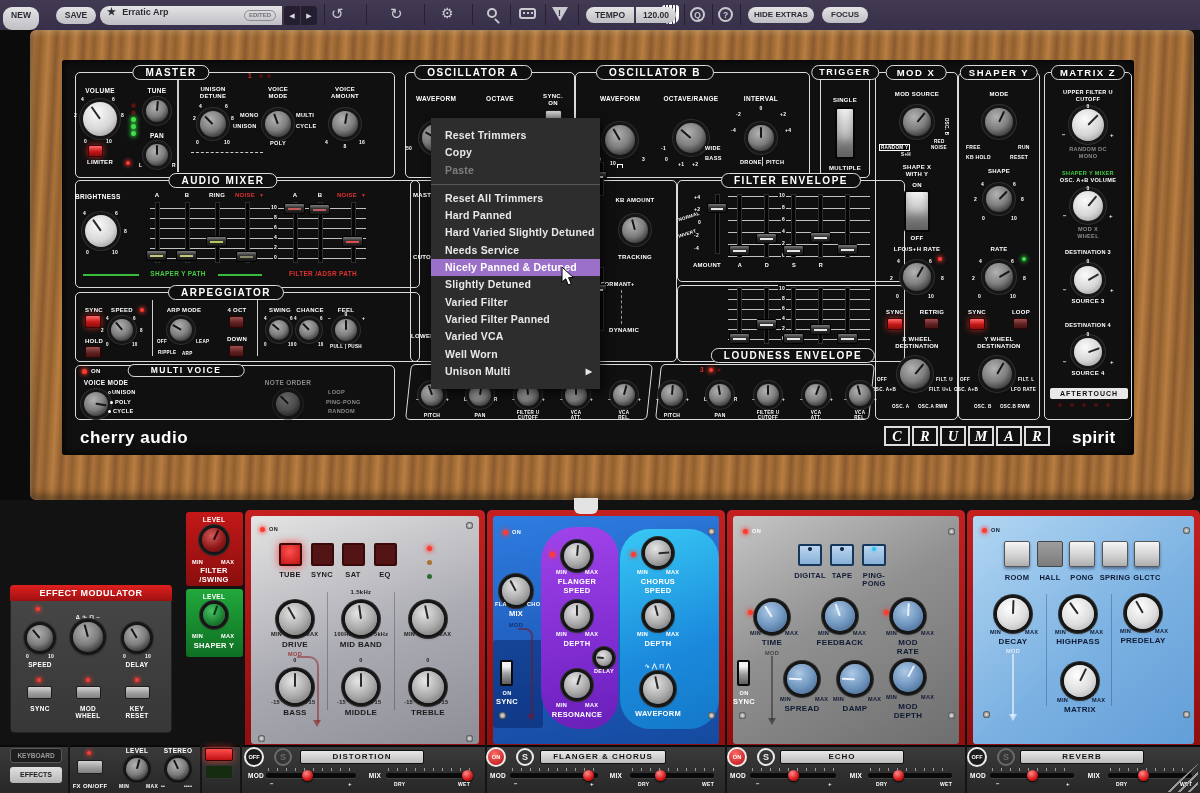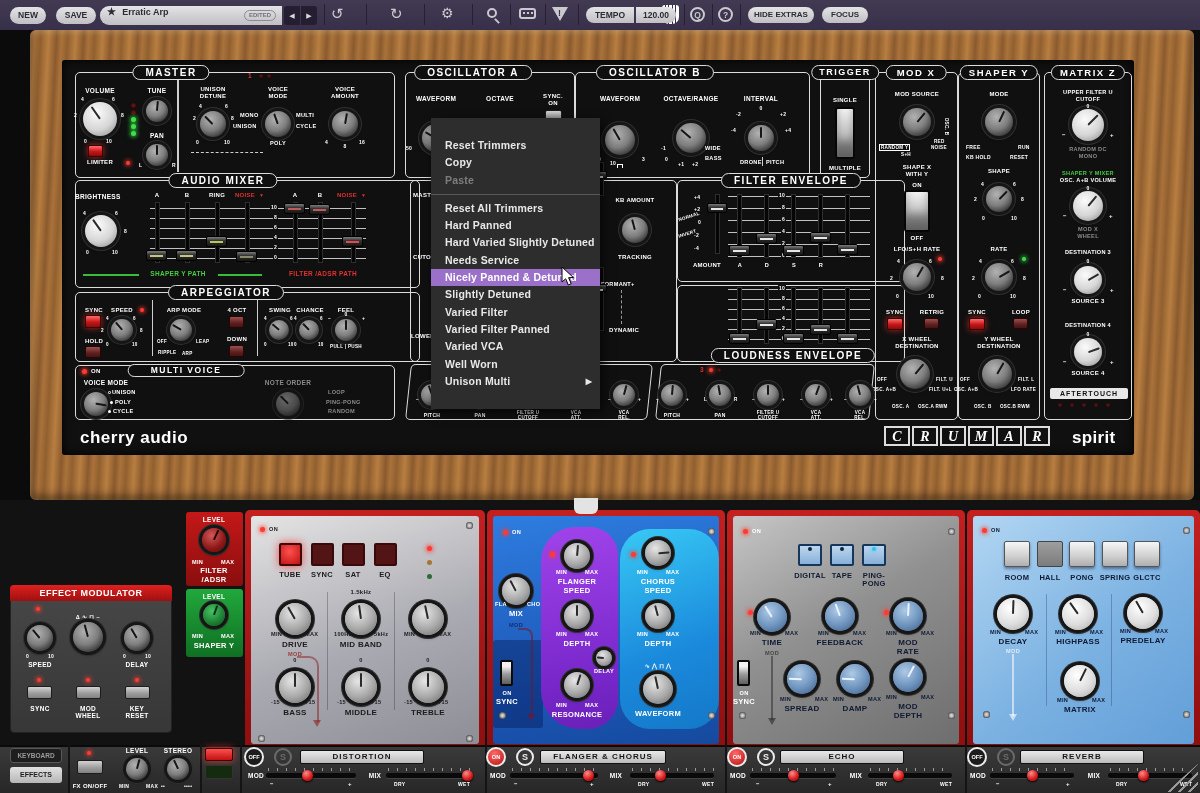--- a/index.html
+++ b/index.html
@@ -32,21 +32,21 @@
 .rk{position:absolute;background:linear-gradient(#f4f4f4,#c8c8c8 45%,#8a8a8a);border:2px solid #060606;border-radius:3px;box-shadow:inset 0 -16px 8px rgba(0,0,0,.3);z-index:4}
 .sw{position:absolute;width:13px;height:26px;background:linear-gradient(#f2f2f2 20%,#9c9c9c 55%,#5e5e5e);border:2px solid #0a0a0a;border-radius:2px;z-index:4}
 .vt{position:absolute;width:3px;background:#050505;box-shadow:0 0 0 1px #2e2e2e;z-index:2}
 .vh{position:absolute;width:21px;height:11px;background:linear-gradient(#7c7c7c,#343434 40%,#161616);border:1px solid #000;border-radius:2px;z-index:4}
 .vh:after{content:"";position:absolute;left:3px;right:3px;top:4px;height:2px;background:var(--lc,#e6e6e6)}
 .hl{position:absolute;height:1px;background:#c2c2c2;z-index:1}
 .vln{position:absolute;width:1.5px;background:#cfcfcf;z-index:2}
 .tb{position:absolute;background:linear-gradient(#e4e4e6,#bfbfc4);border-radius:9px;color:#2c2c34;font-weight:bold;font-size:8.5px;text-align:center;z-index:4}
 .tsep{position:absolute;top:4px;width:1px;height:21px;background:#272033}
 .ticon{position:absolute;color:#c9c9cf;z-index:4}
-.menu{position:absolute;left:431px;top:118px;width:169px;background:#2d2d2d;box-shadow:3px 4px 10px rgba(0,0,0,.65);z-index:50;padding:19px 0}
+.menu{position:absolute;left:431px;top:118px;width:169px;background:#2d2d2d;box-shadow:3px 4px 10px rgba(0,0,0,.65);z-index:50;padding:9px 0}
 .mi{height:17.3px;line-height:17.3px;padding-left:14px;color:#e8e8e8;font-size:10.5px;font-weight:bold;letter-spacing:.2px;white-space:nowrap}
 .mi.dis{color:#7e7e7e}
 .mi.hi{background:#9a70c8;color:#fff}
 .mdiv{height:1px;background:#585858;margin:5px 0}
 .scr{position:absolute;width:7px;height:7px;border-radius:50%;background:radial-gradient(#e0e0e0,#6e6e6e);box-shadow:inset 0 0 2px #000;z-index:5}
 .fxf{position:absolute;background:linear-gradient(#c42020,#8e0e0e);border-radius:5px;z-index:1}
 .pw{position:absolute;width:20px;height:20px;border-radius:50%;border:2px solid #ececec;color:#fff;font-size:5.6px;font-weight:bold;text-align:center;line-height:16px;z-index:4;background:#1c1c1c}
 .pw.on{background:radial-gradient(circle at 40% 30%,#ff6a6a,#b80e0e)}
 .sc2{position:absolute;width:18px;height:18px;border-radius:50%;border:2px solid #ececec;color:#ececec;font-size:9px;font-weight:bold;text-align:center;line-height:14px;z-index:4}
 .sc2.dim{border-color:#6a6a6a;color:#6a6a6a}
@@ -59,21 +59,21 @@
 .blob{position:absolute;z-index:2}
 .dot{position:absolute;border-radius:50%;z-index:5}
 .sk{transform:skewX(-6deg)}
 </style>
 </head>
 <body>
 
 <div id="app">
 
 <div class="x" style="left:0;top:0;width:1200px;height:30px;background:linear-gradient(#423a52,#38304a)">
- <div class="tb" style="left:10px;top:7px;width:36px;height:17px;line-height:17px">NEW</div>
+ <div class="tb" style="left:3px;top:7px;width:36px;height:23px;line-height:17px">NEW</div>
  <div class="tb" style="left:56px;top:7px;width:40px;height:17px;line-height:17px">SAVE</div>
  <div class="tb" style="left:100px;top:6px;width:182px;height:19px;border-radius:9px 0 0 9px;text-align:left">
    <span style="margin-left:7px;font-size:10px">★</span>
    <span style="margin-left:4px;font-size:9px">Erratic Arp</span>
    <span style="position:absolute;right:6px;top:4px;border:1px solid #8a8a92;border-radius:6px;font-size:6px;color:#70707a;padding:0 4px;line-height:9px">EDITED</span>
  </div>
  <div class="x" style="left:284px;top:6px;width:16px;height:19px;background:#241e30;border-radius:3px 0 0 3px;color:#d8d8de;font-size:7px;text-align:center;line-height:19px">◀</div>
  <div class="x" style="left:301px;top:6px;width:16px;height:19px;background:#241e30;border-radius:0 3px 3px 0;color:#d8d8de;font-size:7px;text-align:center;line-height:19px">▶</div>
  <div class="tsep" style="left:324px"></div>
  <div class="ticon" style="left:331px;top:5px;font-size:15px">↺</div>
@@ -599,21 +599,21 @@
     <b class="p c f65" style="left:88px;top:712px">WHEEL</b>
 <b class="p c f65" style="left:137px;top:705px">KEY</b>
     <b class="p c f65" style="left:137px;top:712px">RESET</b>
 
 <div class="x" style="left:186px;top:512px;width:57px;height:74px;background:linear-gradient(#c41818,#8a0e0e);border-radius:3px;z-index:2"></div>
 <b class="p c f65" style="left:214px;top:516px">LEVEL</b>
 <div class="kn kr" style="left:202px;top:528px;width:24px;height:24px;--rot:25deg"></div>
 <b class="p f55" style="left:192px;top:559px">MIN</b>
     <b class="p f55" style="left:221px;top:559px">MAX</b>
 <b class="p c f75" style="left:214px;top:566px">FILTER</b>
-    <b class="p c f75" style="left:214px;top:575px">/ADSR</b>
+    <b class="p c f75" style="left:214px;top:575px">/SWING</b>
 <div class="x" style="left:186px;top:589px;width:57px;height:68px;background:linear-gradient(#21a83c,#0f7023);border-radius:3px;z-index:2"></div>
 <b class="p c f65" style="left:214px;top:593px">LEVEL</b>
 <div class="kn kg" style="left:203px;top:604px;width:22px;height:22px;--rot:20deg"></div>
 <b class="p f55" style="left:192px;top:633px">MIN</b>
     <b class="p f55" style="left:221px;top:633px">MAX</b>
 <b class="p c f75" style="left:214px;top:641px">SHAPER Y</b>
 
 <div class="fxf" style="left:245px;top:510px;width:240px;height:240px"></div>
 <div class="x" style="left:251px;top:516px;width:228px;height:228px;background:linear-gradient(160deg,#e4e4e4,#aaaab2 55%,#8e8e96);border-radius:3px;z-index:2"></div>
 <i class="led lr" style="left:260px;top:527px;width:5px;height:5px"></i>

